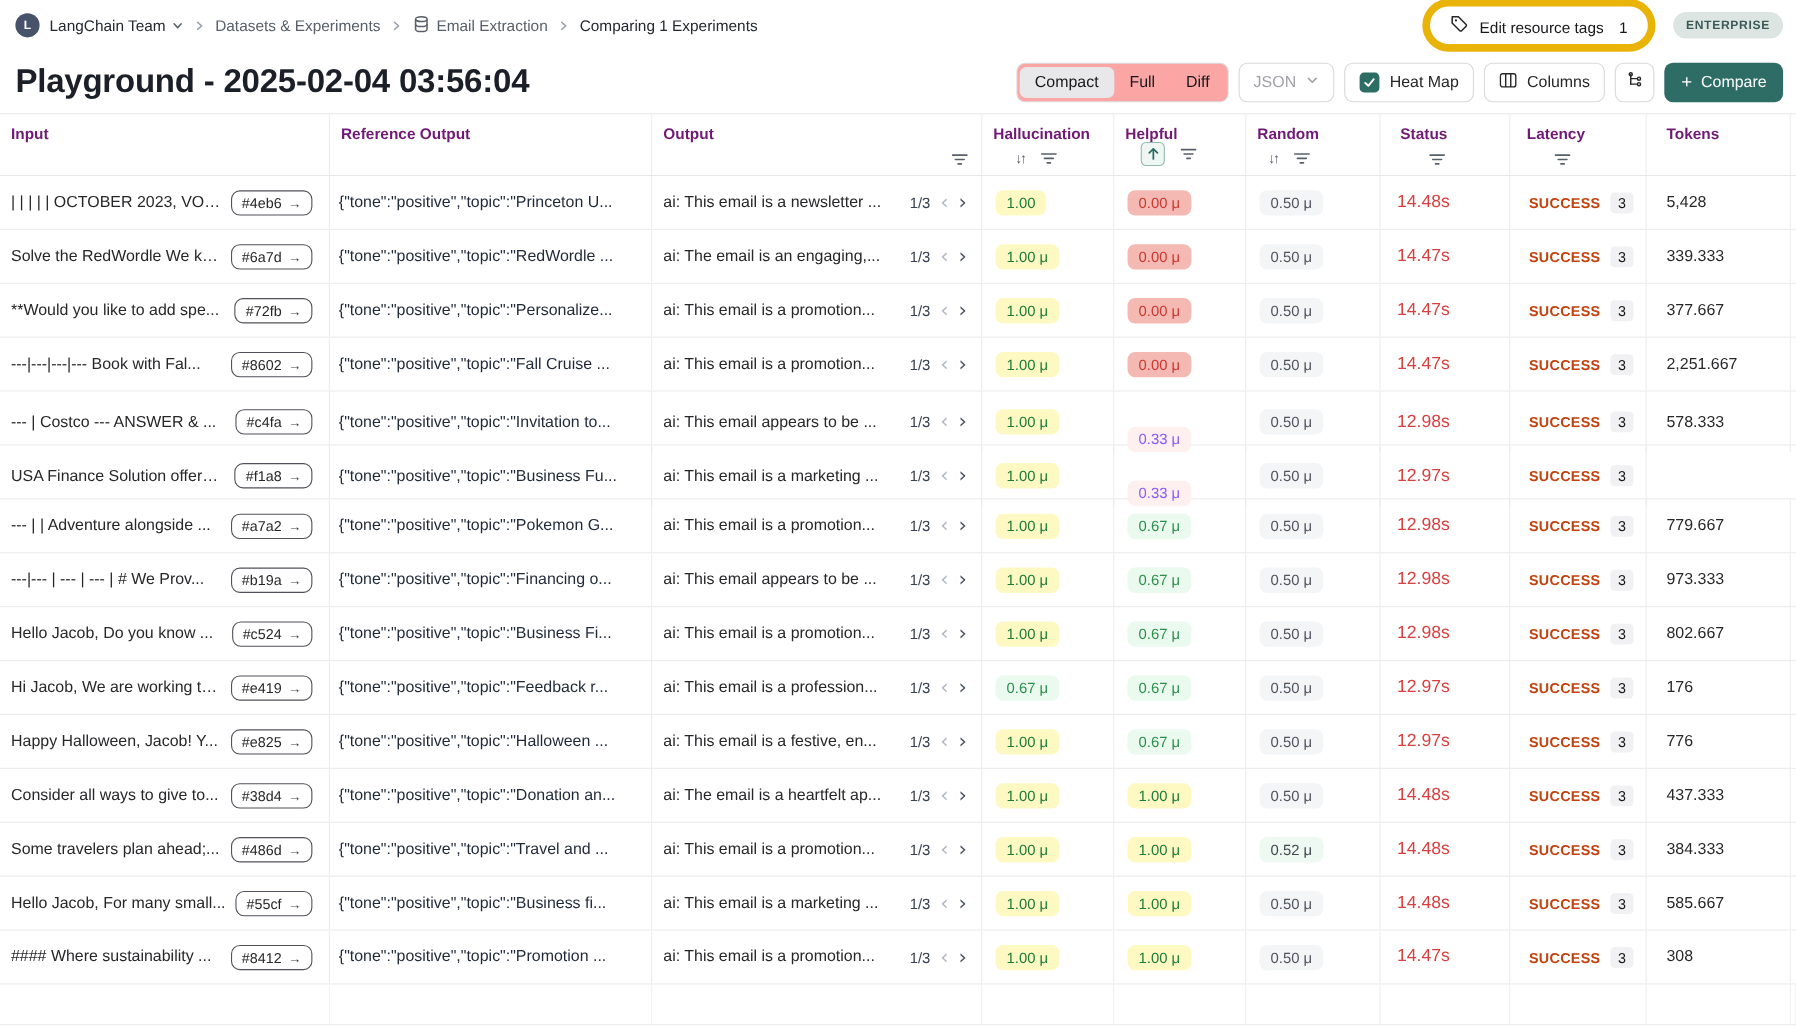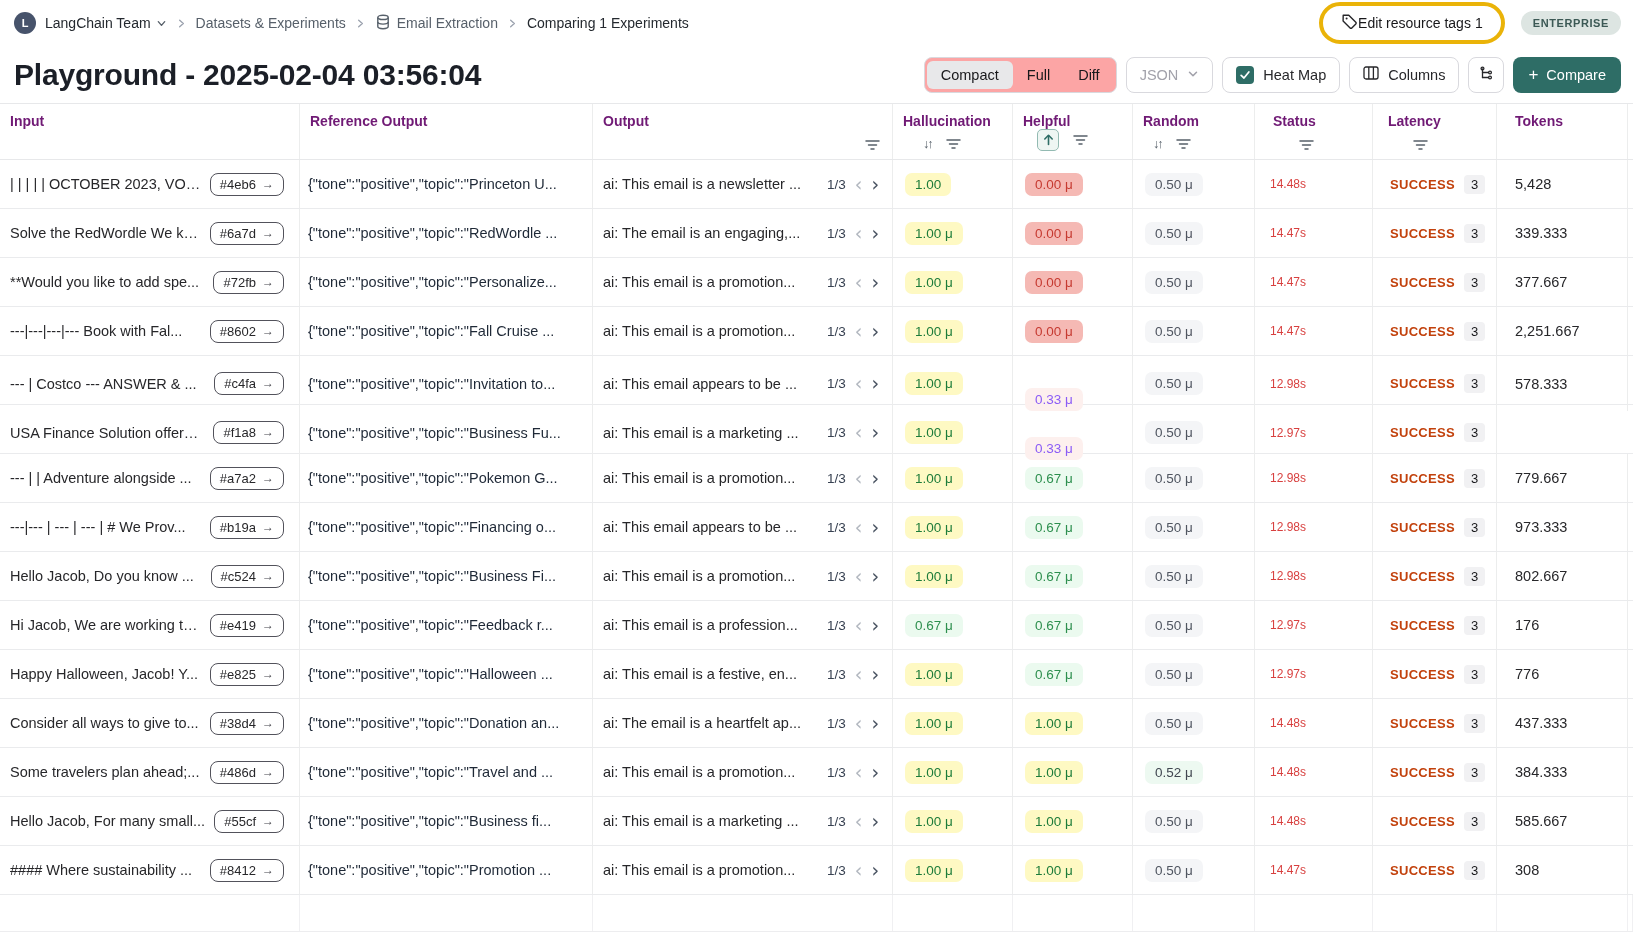--- a/index.html
+++ b/index.html
@@ -13,21 +13,21 @@
   
   .topbar { height:46px; display:flex; align-items:center; justify-content:space-between; padding:0 12px 0 14px; }
   .crumbs { display:flex; align-items:center; gap:9px; font-size:14px; }
   .avatar { width:22px; height:22px; border-radius:50%; background:#47536b; color:#fff; font-size:11px; font-weight:700;
     display:flex; align-items:center; justify-content:center; }
   .crumb-team { color:#24292f; font-weight:500; display:flex; align-items:center; gap:5px; cursor:pointer; }
   .sep svg, .chev svg { display:block; }
   .crumb { color:#57606a; display:flex; align-items:center; gap:6px; cursor:pointer; }
   .crumb-current { color:#24292f; }
   .topbar-right { display:flex; align-items:center; gap:16px; }
-  .pill-btn { display:flex; align-items:center; border:4px solid #eab308; border-radius:999px;
+  .pill-btn { display:flex; align-items:flex-end; gap:10px; border:7px solid #eab308; border-radius:999px;
     padding:7px 18px; font-size:14px; color:#18181b; background:#fff; cursor:pointer; }
   .pill-count { margin-left:4px; }
   .plan-badge { background:#dde5e2; color:#3c5955; font-size:11px; font-weight:700; letter-spacing:0.6px;
     border-radius:999px; padding:6px 12px; }
 
   
   .titlebar { height:57px; display:flex; align-items:center; justify-content:space-between; padding:0 12px 0 14px; }
   .page-title { font-size:30px; font-weight:600; color:#1b1f27; letter-spacing:-0.2px; }
   .tools { display:flex; align-items:center; gap:9px; }
   .seg { display:flex; align-items:center; border:1px solid #d9d9de; border-radius:8px; padding:2px; height:36px; background:#fca5a5; }
@@ -55,39 +55,39 @@
   .sorticon { font-size:12.5px; color:#57606a; letter-spacing:-2px; cursor:pointer; white-space:nowrap; }
   .filtericon { display:block; cursor:pointer; }
   .sort-asc-box { width:22px; height:22px; border:1px solid #93bab2; background:#eef6f3; border-radius:5px;
     display:flex; align-items:center; justify-content:center; cursor:pointer; }
 
   .trow { display:grid; grid-template-columns:var(--cols); height:49px; border-bottom:1px solid #eaebed; }
   .cell { border-right:1px solid #eceded; min-width:0; display:flex; align-items:center; }
   .cell:last-child { border-right:none; }
   .c-input { padding:0 15px 0 10px; gap:8px; }
   .itext { flex:1 1 auto; min-width:0; overflow:hidden; text-overflow:ellipsis; white-space:nowrap; font-size:14.5px; color:#27272a; cursor:pointer; }
-  .chip { flex:0 0 auto; display:flex; align-items:flex-start; gap:6px; border:1.5px solid #52525b; border-radius:8px;
+  .chip { flex:0 0 auto; display:flex; align-items:flex-end; gap:6px; border:1.5px solid #52525b; border-radius:8px;
     padding:3px 9px; font-size:13px; color:#27272a; cursor:pointer; background:#fff; }
   .chip-arrow { font-size:12px; color:#3f3f46; }
   .c-ref { padding:0 8px; }
   .rtext { overflow:hidden; text-overflow:ellipsis; white-space:nowrap; font-size:14.5px; color:#1f2937; cursor:pointer; }
   .c-out { padding:0 13px 0 10px; gap:9px; }
   .otext { flex:1 1 auto; min-width:0; overflow:hidden; text-overflow:ellipsis; white-space:nowrap; font-size:14.5px; color:#27272a; cursor:pointer; }
   .pager { flex:0 0 auto; font-size:13.5px; color:#374151; }
   .pg { flex:0 0 auto; font-size:19px; line-height:1; cursor:pointer; font-family:"DejaVu Sans",sans-serif; }
   .pg.prev { color:#b3b8c0; } .pg.next { color:#4b5563; }
   .c-met { padding-left:12px; }
   .badge { display:inline-block; padding:4px 10px; border-radius:7px; font-size:13.5px; cursor:pointer; }
   .b-green { background:#fef9c3; color:#1d7c3a; }
   .b-green-light { background:#ebfaef; color:#2d8f4e; }
   .b-red { background:#f5b9b4; color:#c63a31; }
   .b-red-light { background:#fdf0ee; color:#8b5cf6;margin-top:32px; }
   .b-gray { background:#f4f5f7; color:#4f5560; }
   .b-green-faint { background:#edf9f1; color:#414751; }
-  .c-lat { padding-left:15px; font-size:12px; color:#d8403f; }
+  .c-lat { padding-left:15px; font-size:16px; color:#d8403f; }
   .c-status { padding-left:17px; gap:9px; }
   .succ { font-size:13px; font-weight:600; color:#c2410c; letter-spacing:0.3px; }
   .cnt { background:#f1f1f3; color:#18181b; font-size:13px; border-radius:4px; padding:2px 7px; }
   .c-tok { padding-left:18px; font-size:14.5px; color:#27272a; }
   .partial-row { display:grid; grid-template-columns:var(--cols); height:37px; border-bottom:1px solid #ededef; }
   .partial-row .cell { border-right:1px solid #f0f0f2; }
 </style>
 </head>
 <body>
 

